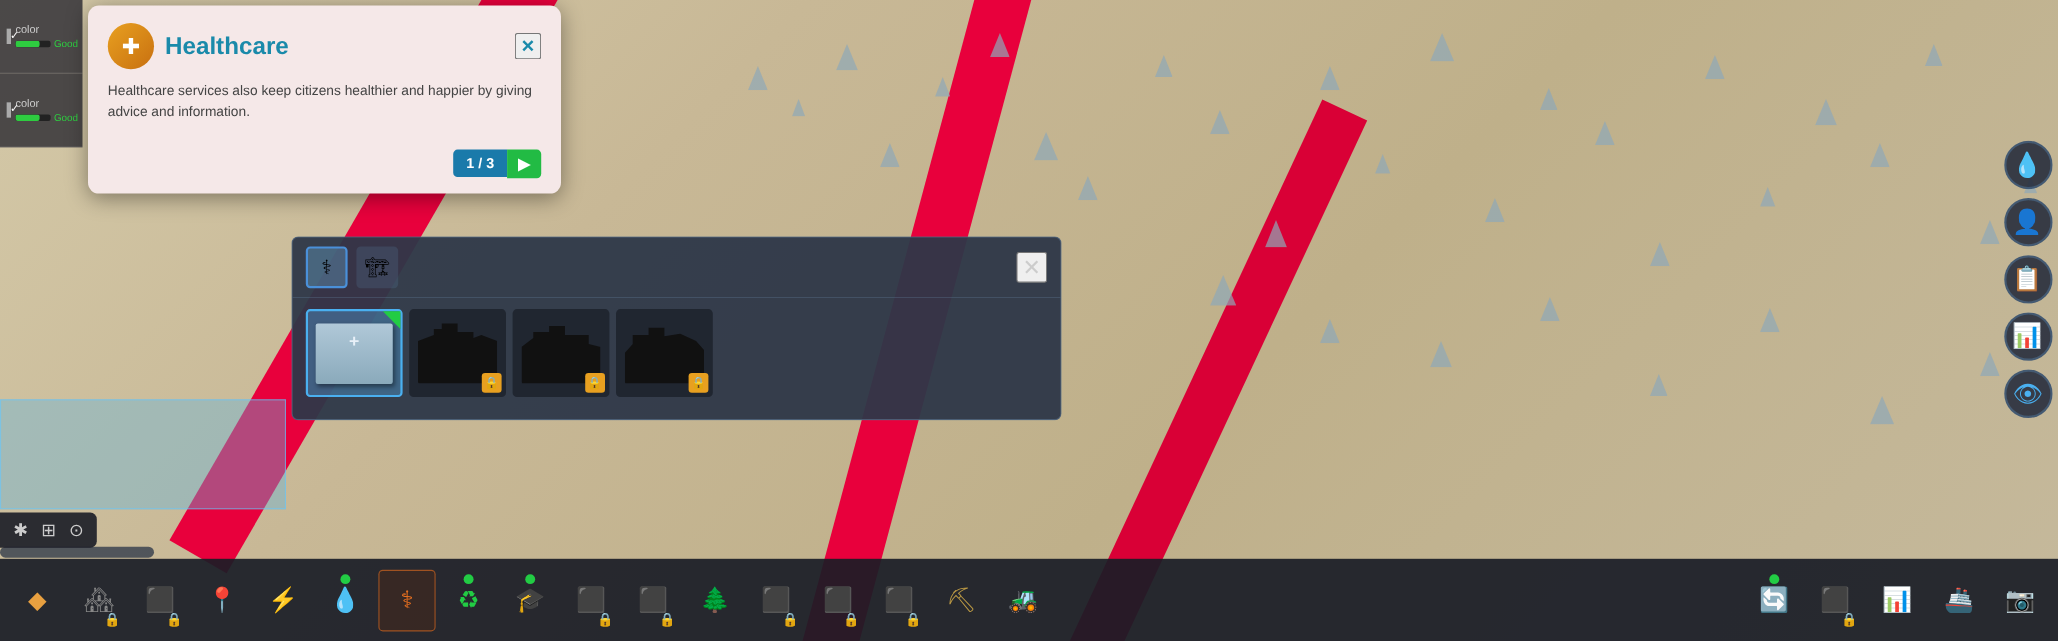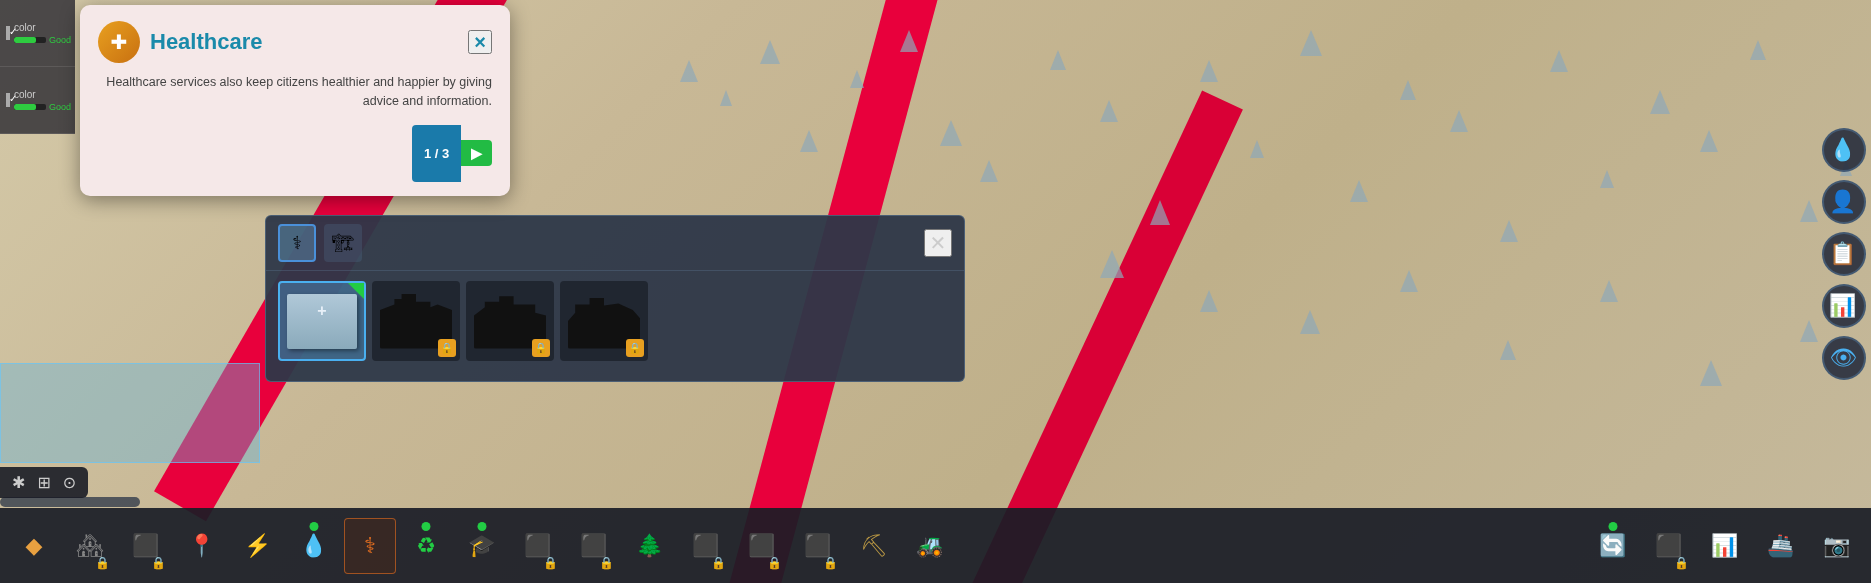--- a/index.html
+++ b/index.html
@@ -197,43 +197,42 @@
       font-weight: bold;
       color: #222;
       margin-bottom: 8px;
       line-height: 1.4;
     }
 
     .tooltip-sub-text {
       font-size: 12.5px;
       color: #444;
       line-height: 1.5;
-      margin-bottom: 14px;
-      text-align: right;
+      margin-bottom: 25px;
     }
 
     .tooltip-footer {
       display: flex;
       justify-content: flex-end;
       align-items: center;
     }
 
     .tooltip-nav-btn {
       display: flex;
       align-items: center;
       gap: 0;
       background: transparent;
       border: none;
       cursor: pointer;
     }
 
     .tooltip-page-indicator {
       background: #1a7aaa;
       color: white;
-      padding: 21px 12px;
+      padding: 5px 12px;
       border-radius: 4px 0 0 4px;
       font-size: 13px;
       font-weight: bold;
     }
 
     .tooltip-next-btn {
       background: #22bb44;
       color: white;
       border: none;
       border-radius: 0 4px 4px 0;

